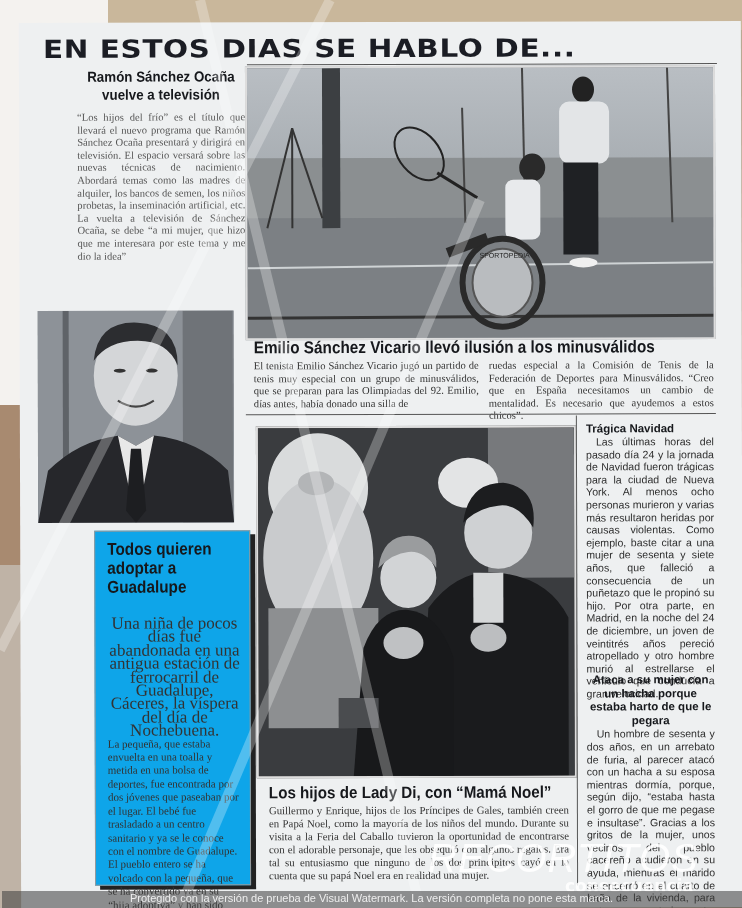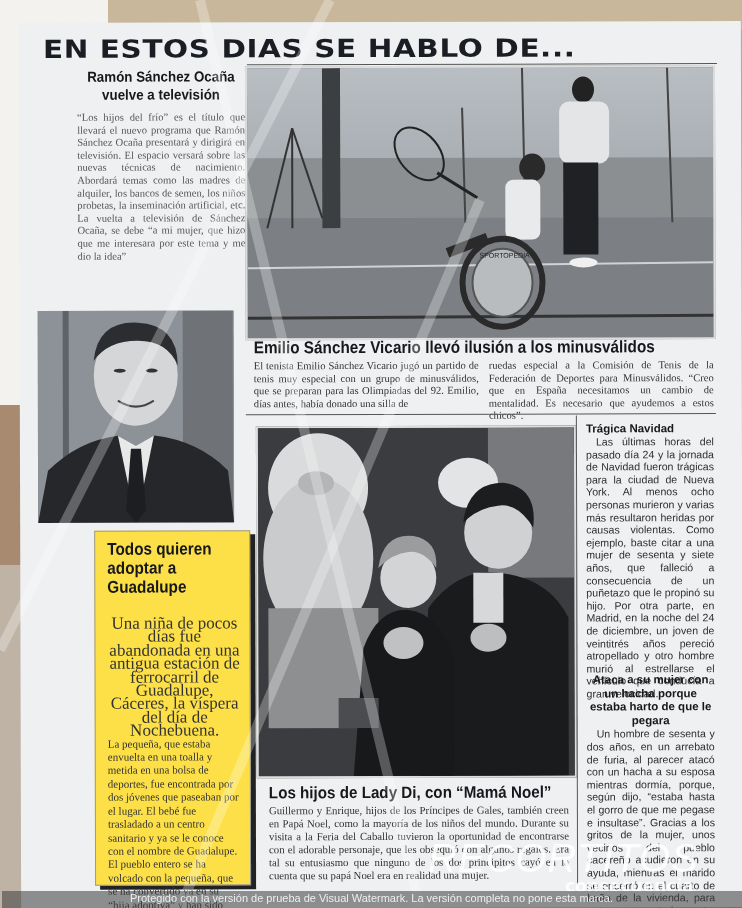--- a/index.html
+++ b/index.html
@@ -90,21 +90,21 @@
       <path d="M56 50 Q60 10 100 12 Q140 14 140 55 Q130 30 100 30 Q70 30 56 50Z" fill="#2c2d30"></path>
       <ellipse cx="82" cy="60" rx="6" ry="2" fill="#333"></ellipse>
       <ellipse cx="114" cy="60" rx="6" ry="2" fill="#333"></ellipse>
       <path d="M80 90 Q98 102 116 90" fill="none" stroke="#444" stroke-width="2"></path>
       <path d="M0 212 L10 160 Q40 130 80 125 L98 135 L116 125 Q160 130 190 160 L196 212Z" fill="#26272b"></path>
       <path d="M80 125 L98 212 L116 125 L98 135Z" fill="#e8e8e8"></path>
       <path d="M93 138 L103 138 L108 200 L98 212 L88 200Z" fill="#1d1e21"></path>
     </svg>
   </div>
 
-  <div style="position:absolute;left:74px;top:508px;width:156px;height:355px;background:#fde047;border:1px solid #999;box-shadow:5px 4px 0 #222;padding:8px 8px 0 12px;box-sizing:border-box;">
+  <div style="position:absolute;left:74px;top:508px;width:156px;height:355px;background:#0ea5e9;border:1px solid #999;box-shadow:5px 4px 0 #222;padding:8px 8px 0 12px;box-sizing:border-box;">
     <div class="hl" style="font-size:17px;line-height:19px;transform:scaleX(0.9);transform-origin:left;width:150px;">Todos quieren adoptar a Guadalupe</div>
     <div class="body" style="margin-top:20px;font-size:17px;line-height:13.4px;text-align:center;">Una niña de pocos días fue abandonada en una antigua estación de ferrocarril de Guadalupe, Cáceres, la víspera del día de Nochebuena.</div>
     <div class="body" style="font-size:11px;line-height:13.4px;text-align:left;">La pequeña, que estaba envuelta en una toalla y metida en una bolsa de deportes, fue encontrada por dos jóvenes que paseaban por el lugar. El bebé fue trasladado a un centro sanitario y ya se le conoce con el nombre de Guadalupe. El pueblo entero se ha volcado con la pequeña, que se ha convertido ya en su “hija adoptiva” y han sido numerosas las llamadas interesándose por su adopción.</div>
   </div>
 
   <div class="photo" style="left:236px;top:404px;width:316px;height:348px;background:#333;border:2px solid #ddd;">
     <svg width="316" height="348" viewBox="0 0 316 348">
       <rect width="316" height="348" fill="#3a3c3f"></rect>
       <rect x="230" y="0" width="86" height="150" fill="#77797c"></rect>
 

